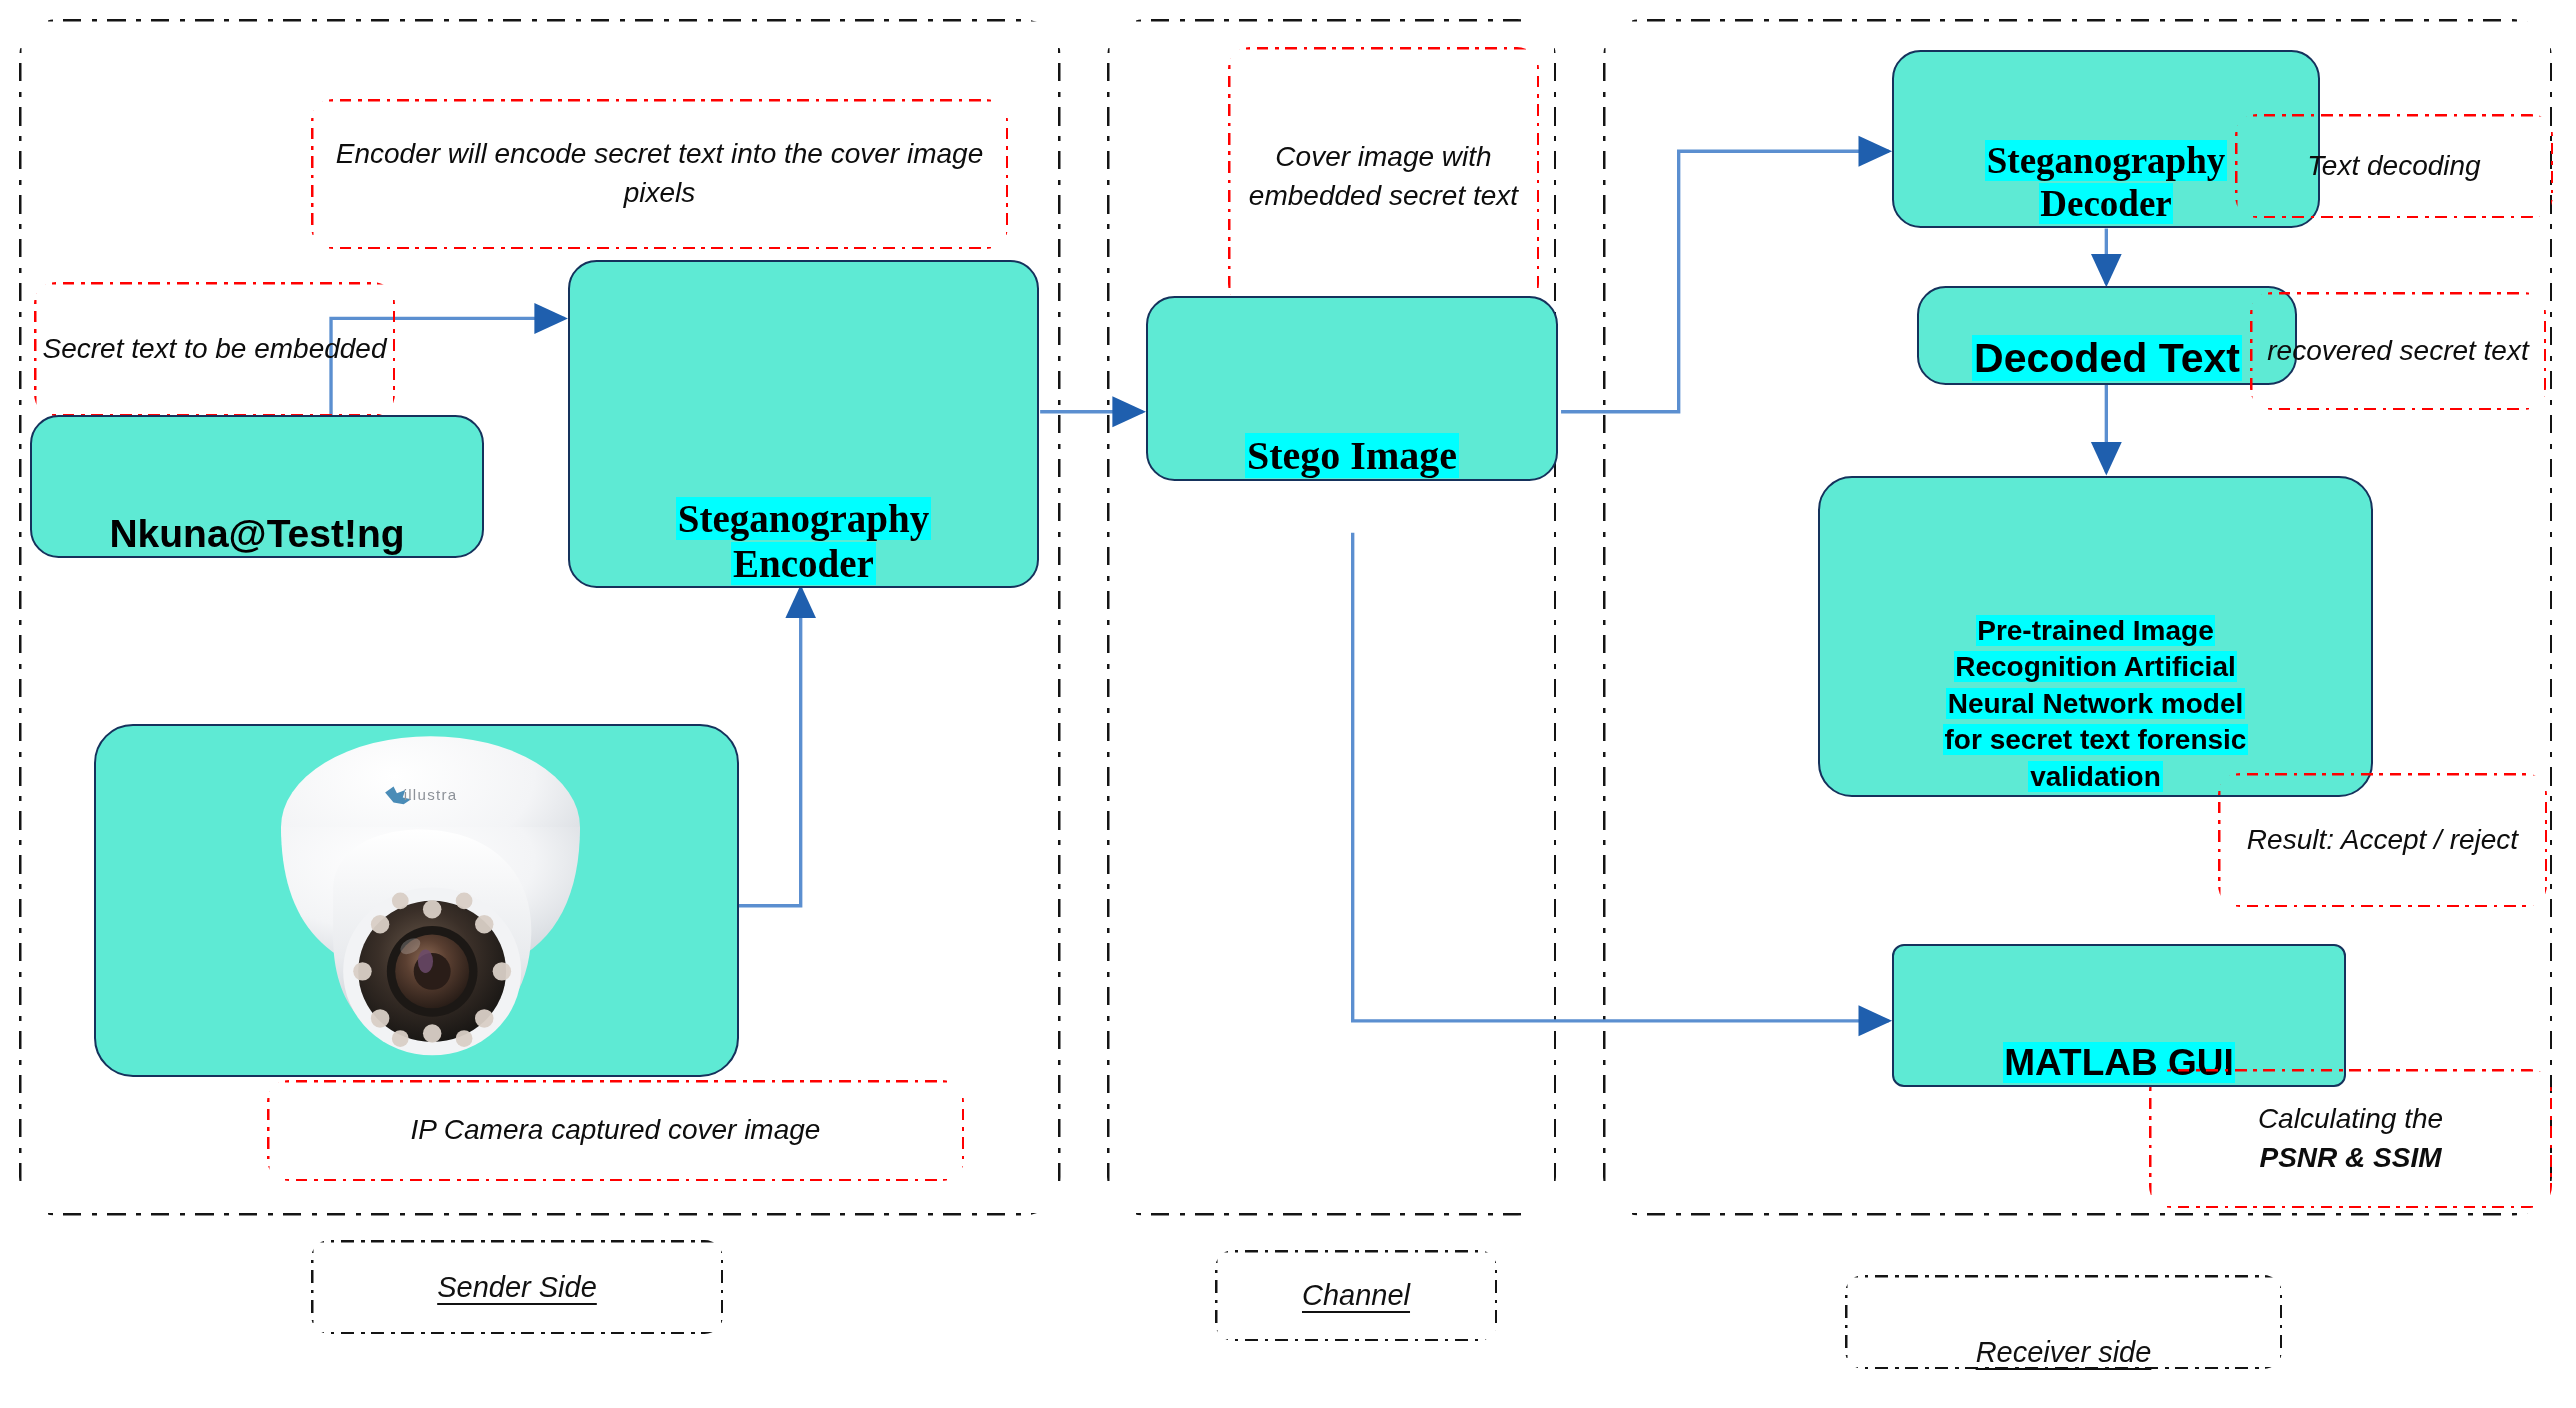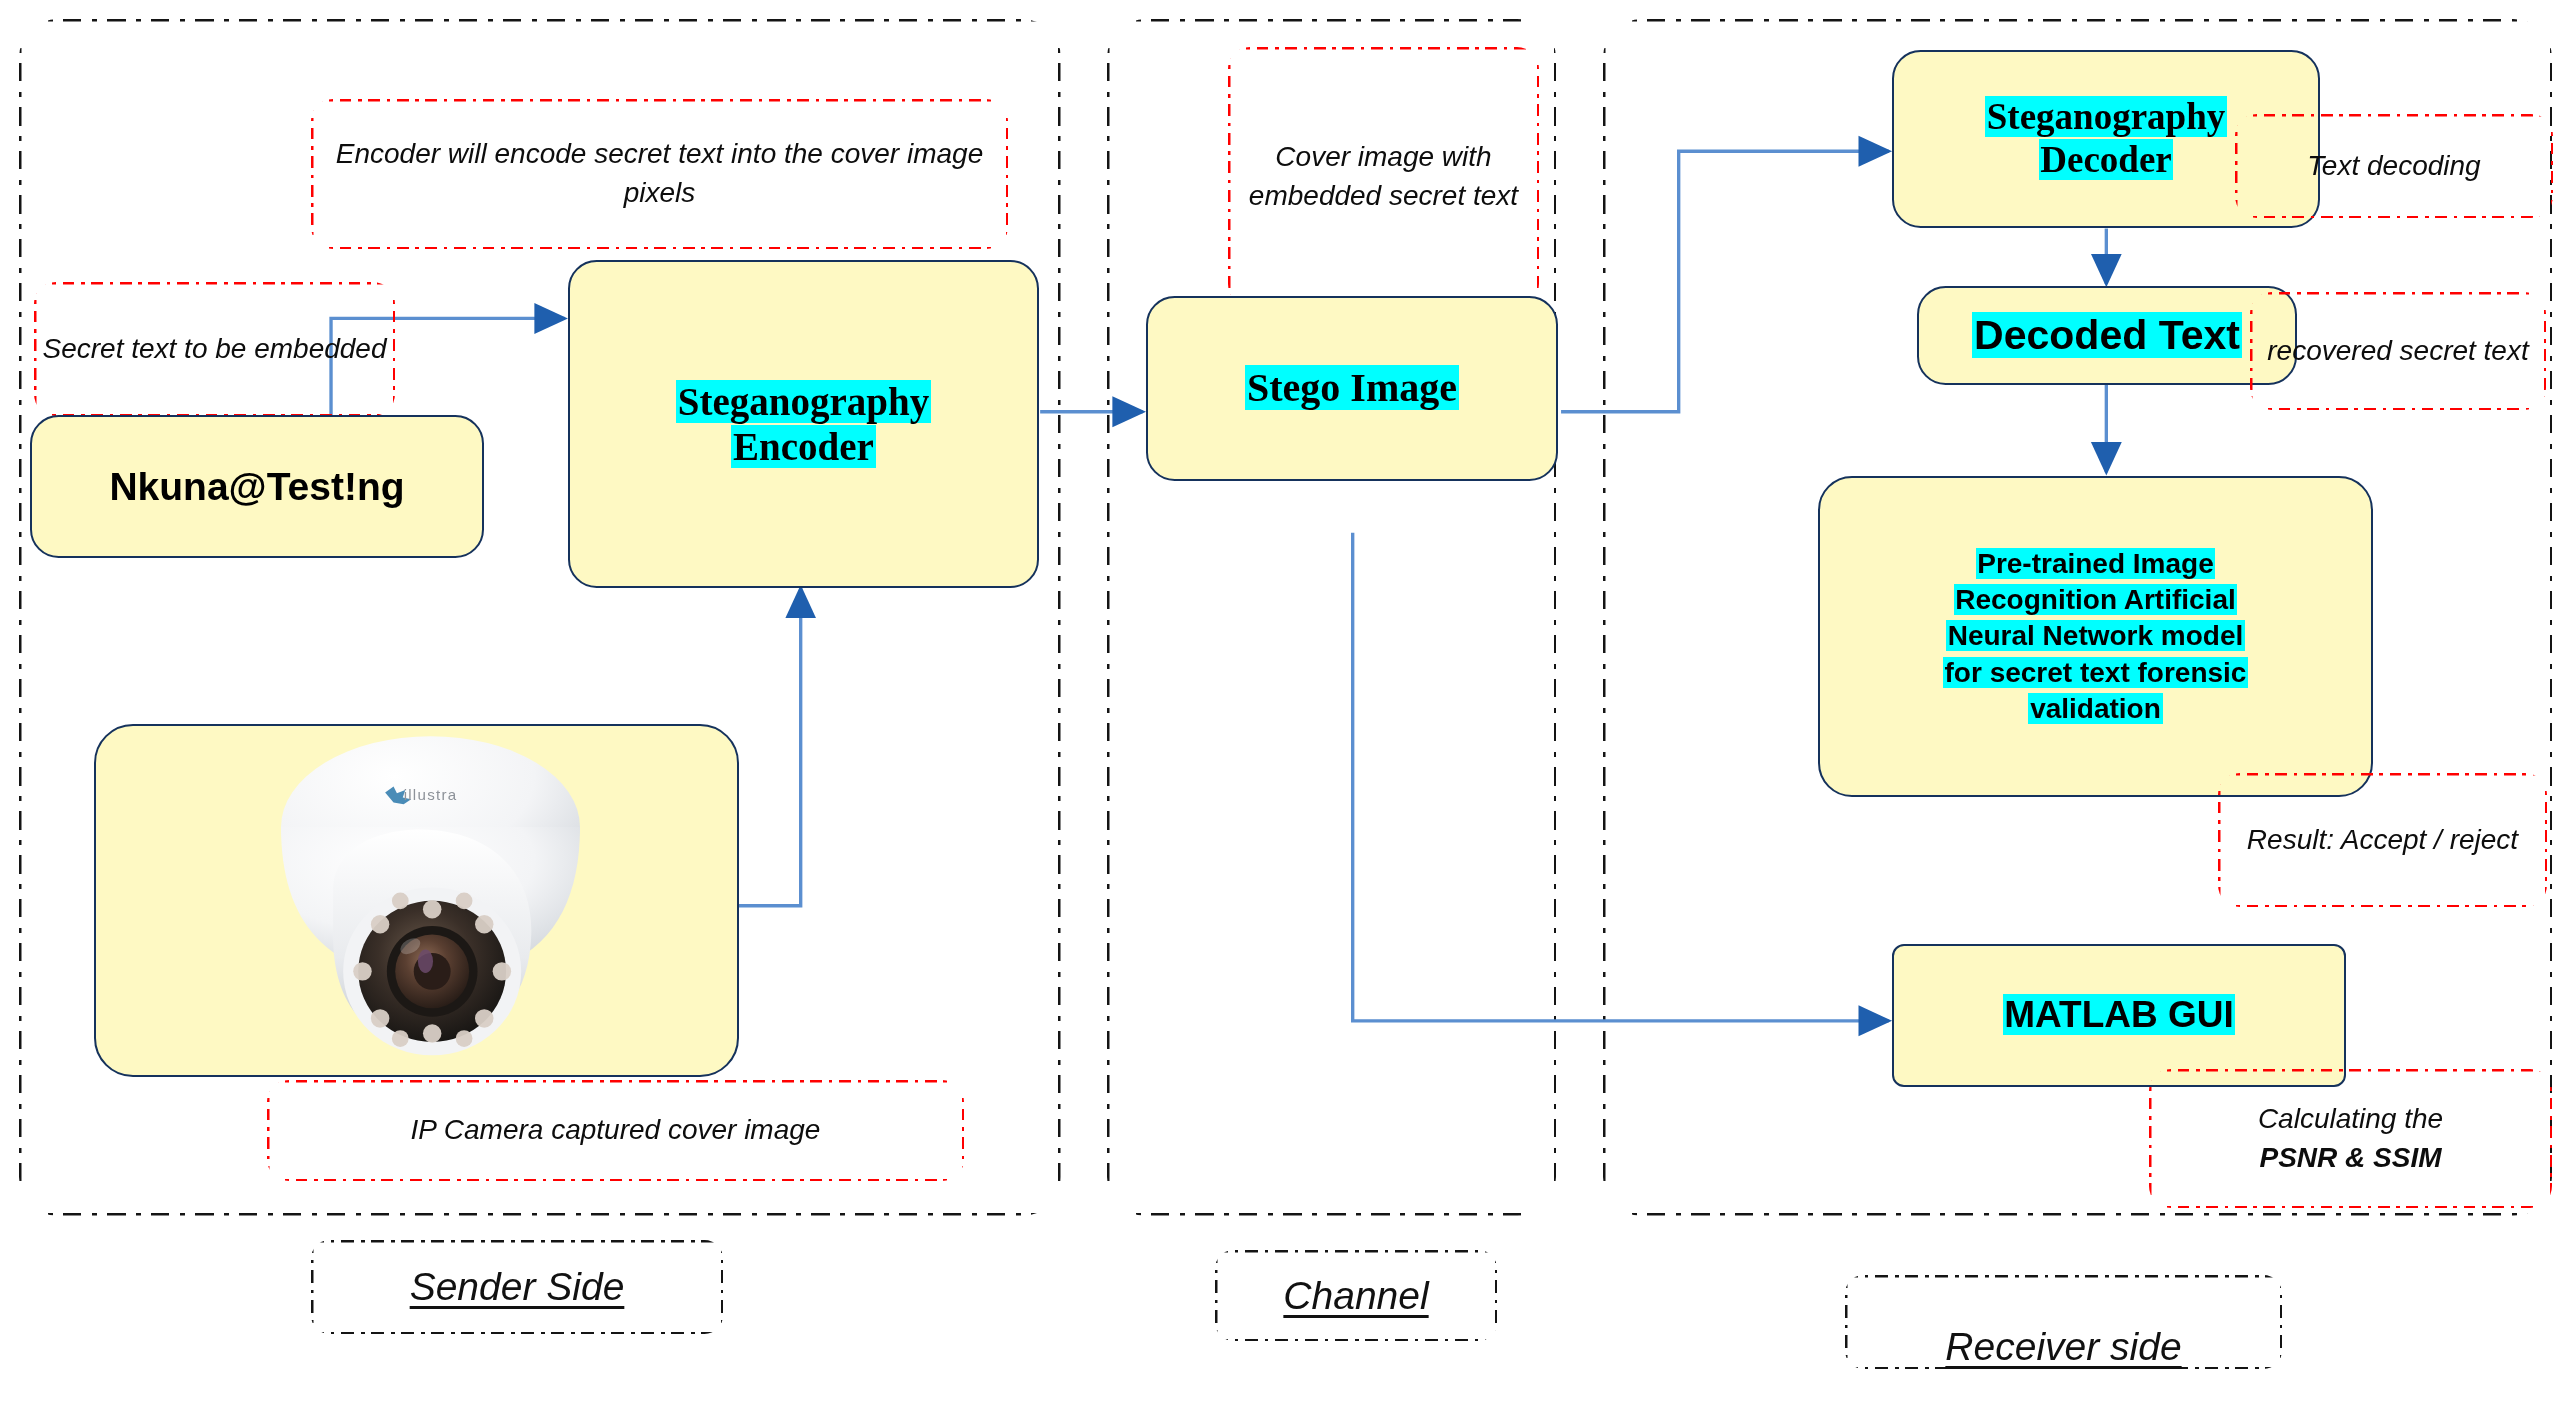--- a/index.html
+++ b/index.html
@@ -28,22 +28,22 @@
     background-size:100% 2.5px,100% 2.5px,2.5px 100%,2.5px 100%;
     background-position:0 0,0 100%,0 0,100% 0;
     background-repeat:no-repeat;
   }
 
   
   .nbox{
     position:absolute;
     border:2.5px solid #15325c;
     border-radius:28.6px;
-    background:#fef9c3;
-    display:flex;align-items:center;justify-content:center;
+    background:#5eead4;
+    display:flex;align-items:flex-end;justify-content:center;
     text-align:center;
     box-sizing:border-box;
   }
   .nbox .inner{padding:0 11.8px;line-height:1.16;}
 
   .hl{background:#00FFFF;color:#000;padding:0 1.7px;}
 
   .serifbold{font-family:"Liberation Serif", serif;font-weight:bold;}
   .sansbold{font-family:"Liberation Sans", sans-serif;font-weight:bold;}
 
@@ -68,21 +68,21 @@
     background-repeat:no-repeat;
   }
   .ann span{display:block;padding:0 8.4px;}
 
   
   .plaque{
     position:absolute;
     box-sizing:border-box;
     border-radius:18.5px;
     display:flex;align-items:center;justify-content:center;
-    font-style:italic;font-size:39px;color:#111;
+    font-style:italic;font-size:29px;color:#111;
     text-decoration:underline;
     text-underline-offset:5.9px;
     background-image:
       repeating-linear-gradient(to right,#141414 0 13.4px,transparent 13.4px 20px,#141414 20px 23.5px,transparent 23.5px 30px),
       repeating-linear-gradient(to right,#141414 0 13.4px,transparent 13.4px 20px,#141414 20px 23.5px,transparent 23.5px 30px),
       repeating-linear-gradient(to bottom,#141414 0 13.4px,transparent 13.4px 20px,#141414 20px 23.5px,transparent 23.5px 30px),
       repeating-linear-gradient(to bottom,#141414 0 13.4px,transparent 13.4px 20px,#141414 20px 23.5px,transparent 23.5px 30px);
     background-size:100% 2.5px,100% 2.5px,2.5px 100%,2.5px 100%;
     background-position:0 0,0 100%,0 0,100% 0;
     background-repeat:no-repeat;

